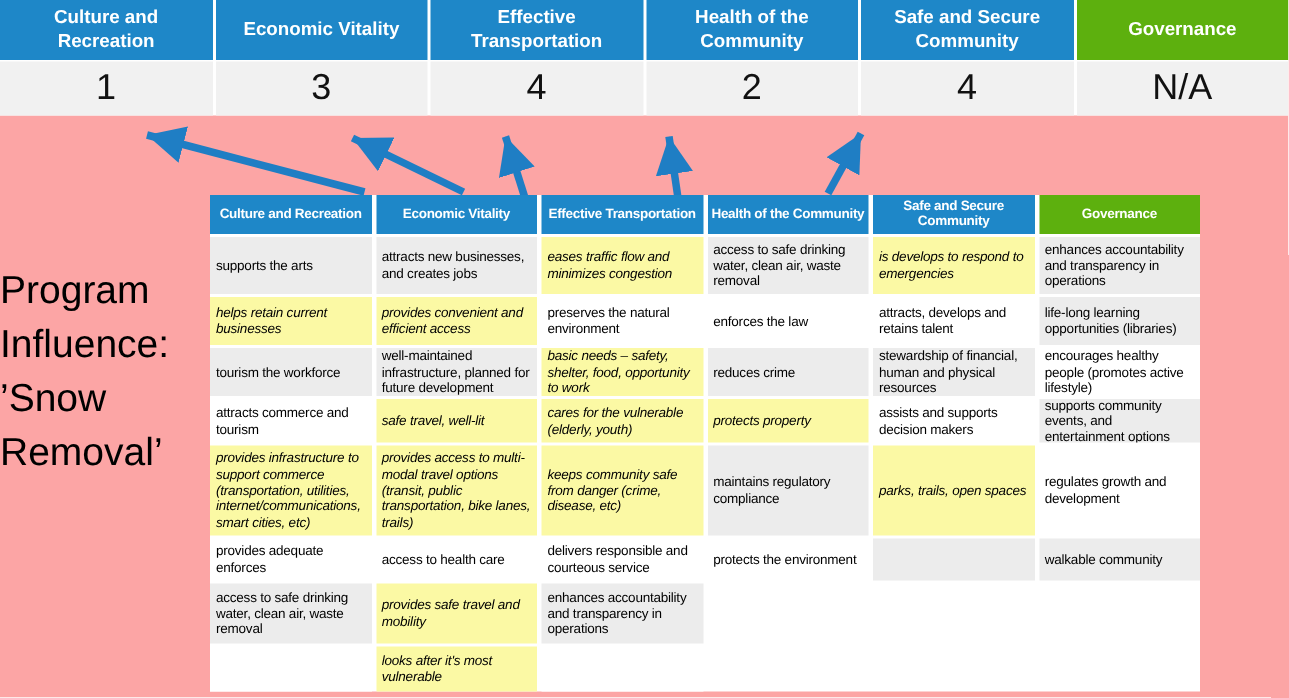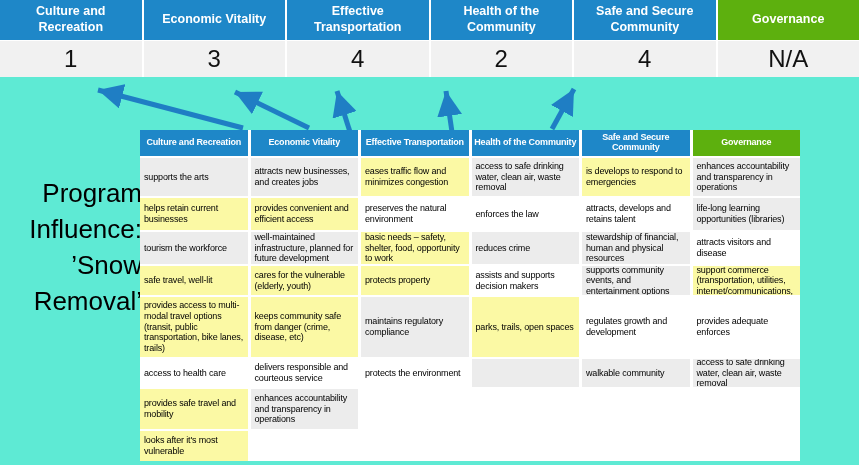--- a/index.html
+++ b/index.html
@@ -1,17 +1,17 @@
 <!DOCTYPE html>
 <html style="--blue: #1E87C8; --green: #5DB00E; --arrow: #1F7EC4; --rowgray: #ECECEC; --yellow: #FBF9A4; --scorebg: #F1F1F1;"><head>
 <meta charset="utf-8">
 <style>
   html,body{margin:0;padding:0;background:#fff;}
   .stage{
-    position:relative;width:859px;height:465px;background:#5eead4;overflow:hidden;
+    position:relative;width:859px;height:465px;background:#fca5a5;overflow:hidden;
     font-family:"Liberation Sans","DejaVu Sans",sans-serif;color:#000;
   }
   
   .summary{
     position:absolute;left:0;top:0;width:859px;
     display:grid;grid-template-columns:repeat(6,1fr);
     grid-template-rows:40px 36px;gap:1px 2px;background:#fff;
   }
   .sh{
     display:flex;align-items:center;justify-content:center;text-align:center;
@@ -21,21 +21,21 @@
   .sh.green{background:var(--green);}
   .sv{
     display:flex;align-items:center;justify-content:center;
     background:var(--scorebg);font-size:24px;color:#111;
   }
   
   .arrows{position:absolute;left:0;top:79px;pointer-events:none;}
   .arrows line{stroke:var(--arrow);stroke-width:5;}
   
   .title{
-    position:absolute;left:0;top:176px;width:142px;text-align:right;
+    position:absolute;left:0;top:176px;width:142px;text-align:left;
     font-size:26px;line-height:1.38;color:#000;
   }
   
   .matrix{
     position:absolute;left:140px;top:130px;width:660px;
     display:grid;grid-template-columns:repeat(6,1fr);
     grid-template-rows:26px 38px 32px 32px 29px 60px 28px 40px 30px;
     gap:2px 3px;background:#fff;
   }
   .mh{
@@ -43,21 +43,21 @@
     background:var(--blue);color:#fff;font-weight:bold;font-size:9px;
     line-height:1.1;letter-spacing:-0.2px;padding:1px 2px;overflow:hidden;
   }
   .mh.green{background:var(--green);}
   .mc{
     display:flex;align-items:center;background:#fff;
     font-size:9px;line-height:1.18;letter-spacing:-0.15px;
     padding:1px 4px;overflow:hidden;
   }
   .mc.alt{background:var(--rowgray);}
-  .mc.hl{background:var(--yellow);}
+  .mc.hl{background:var(--yellow);font-style:italic;}
 </style>
 </head>
 <body>
 
 <div class="stage">
 
   <div class="summary">
       <div class="sh">Culture and Recreation</div>
       <div class="sh">Economic Vitality</div>
       <div class="sh">Effective Transportation</div>
@@ -109,21 +109,22 @@
       <div class="mc hl">provides convenient and efficient access</div>
       <div class="mc">preserves the natural environment</div>
       <div class="mc">enforces the law</div>
       <div class="mc">attracts, develops and retains talent</div>
       <div class="mc alt">life-long learning opportunities (libraries)</div>
       <div class="mc alt">tourism the workforce</div>
       <div class="mc alt">well-maintained infrastructure, planned for future development</div>
       <div class="mc hl">basic needs – safety, shelter, food, opportunity to work</div>
       <div class="mc alt">reduces crime</div>
       <div class="mc alt">stewardship of financial, human and physical resources</div>
-      <div class="mc">attracts visitors and disease</div>
+      <div class="mc">encourages healthy people (promotes active lifestyle)</div>
+      <div class="mc">attracts commerce and tourism</div>
       <div class="mc hl">safe travel, well-lit</div>
       <div class="mc hl">cares for the vulnerable (elderly, youth)</div>
       <div class="mc hl">protects property</div>
       <div class="mc">assists and supports decision makers</div>
       <div class="mc alt">supports community events, and entertainment options</div>
       <div class="mc hl">provides infrastructure to support commerce (transportation, utilities, internet/communications, smart cities, etc)</div>
       <div class="mc hl">provides access to multi-modal travel options (transit, public transportation, bike lanes, trails)</div>
       <div class="mc hl">keeps community safe from danger (crime, disease, etc)</div>
       <div class="mc alt">maintains regulatory compliance</div>
       <div class="mc hl">parks, trails, open spaces</div>

